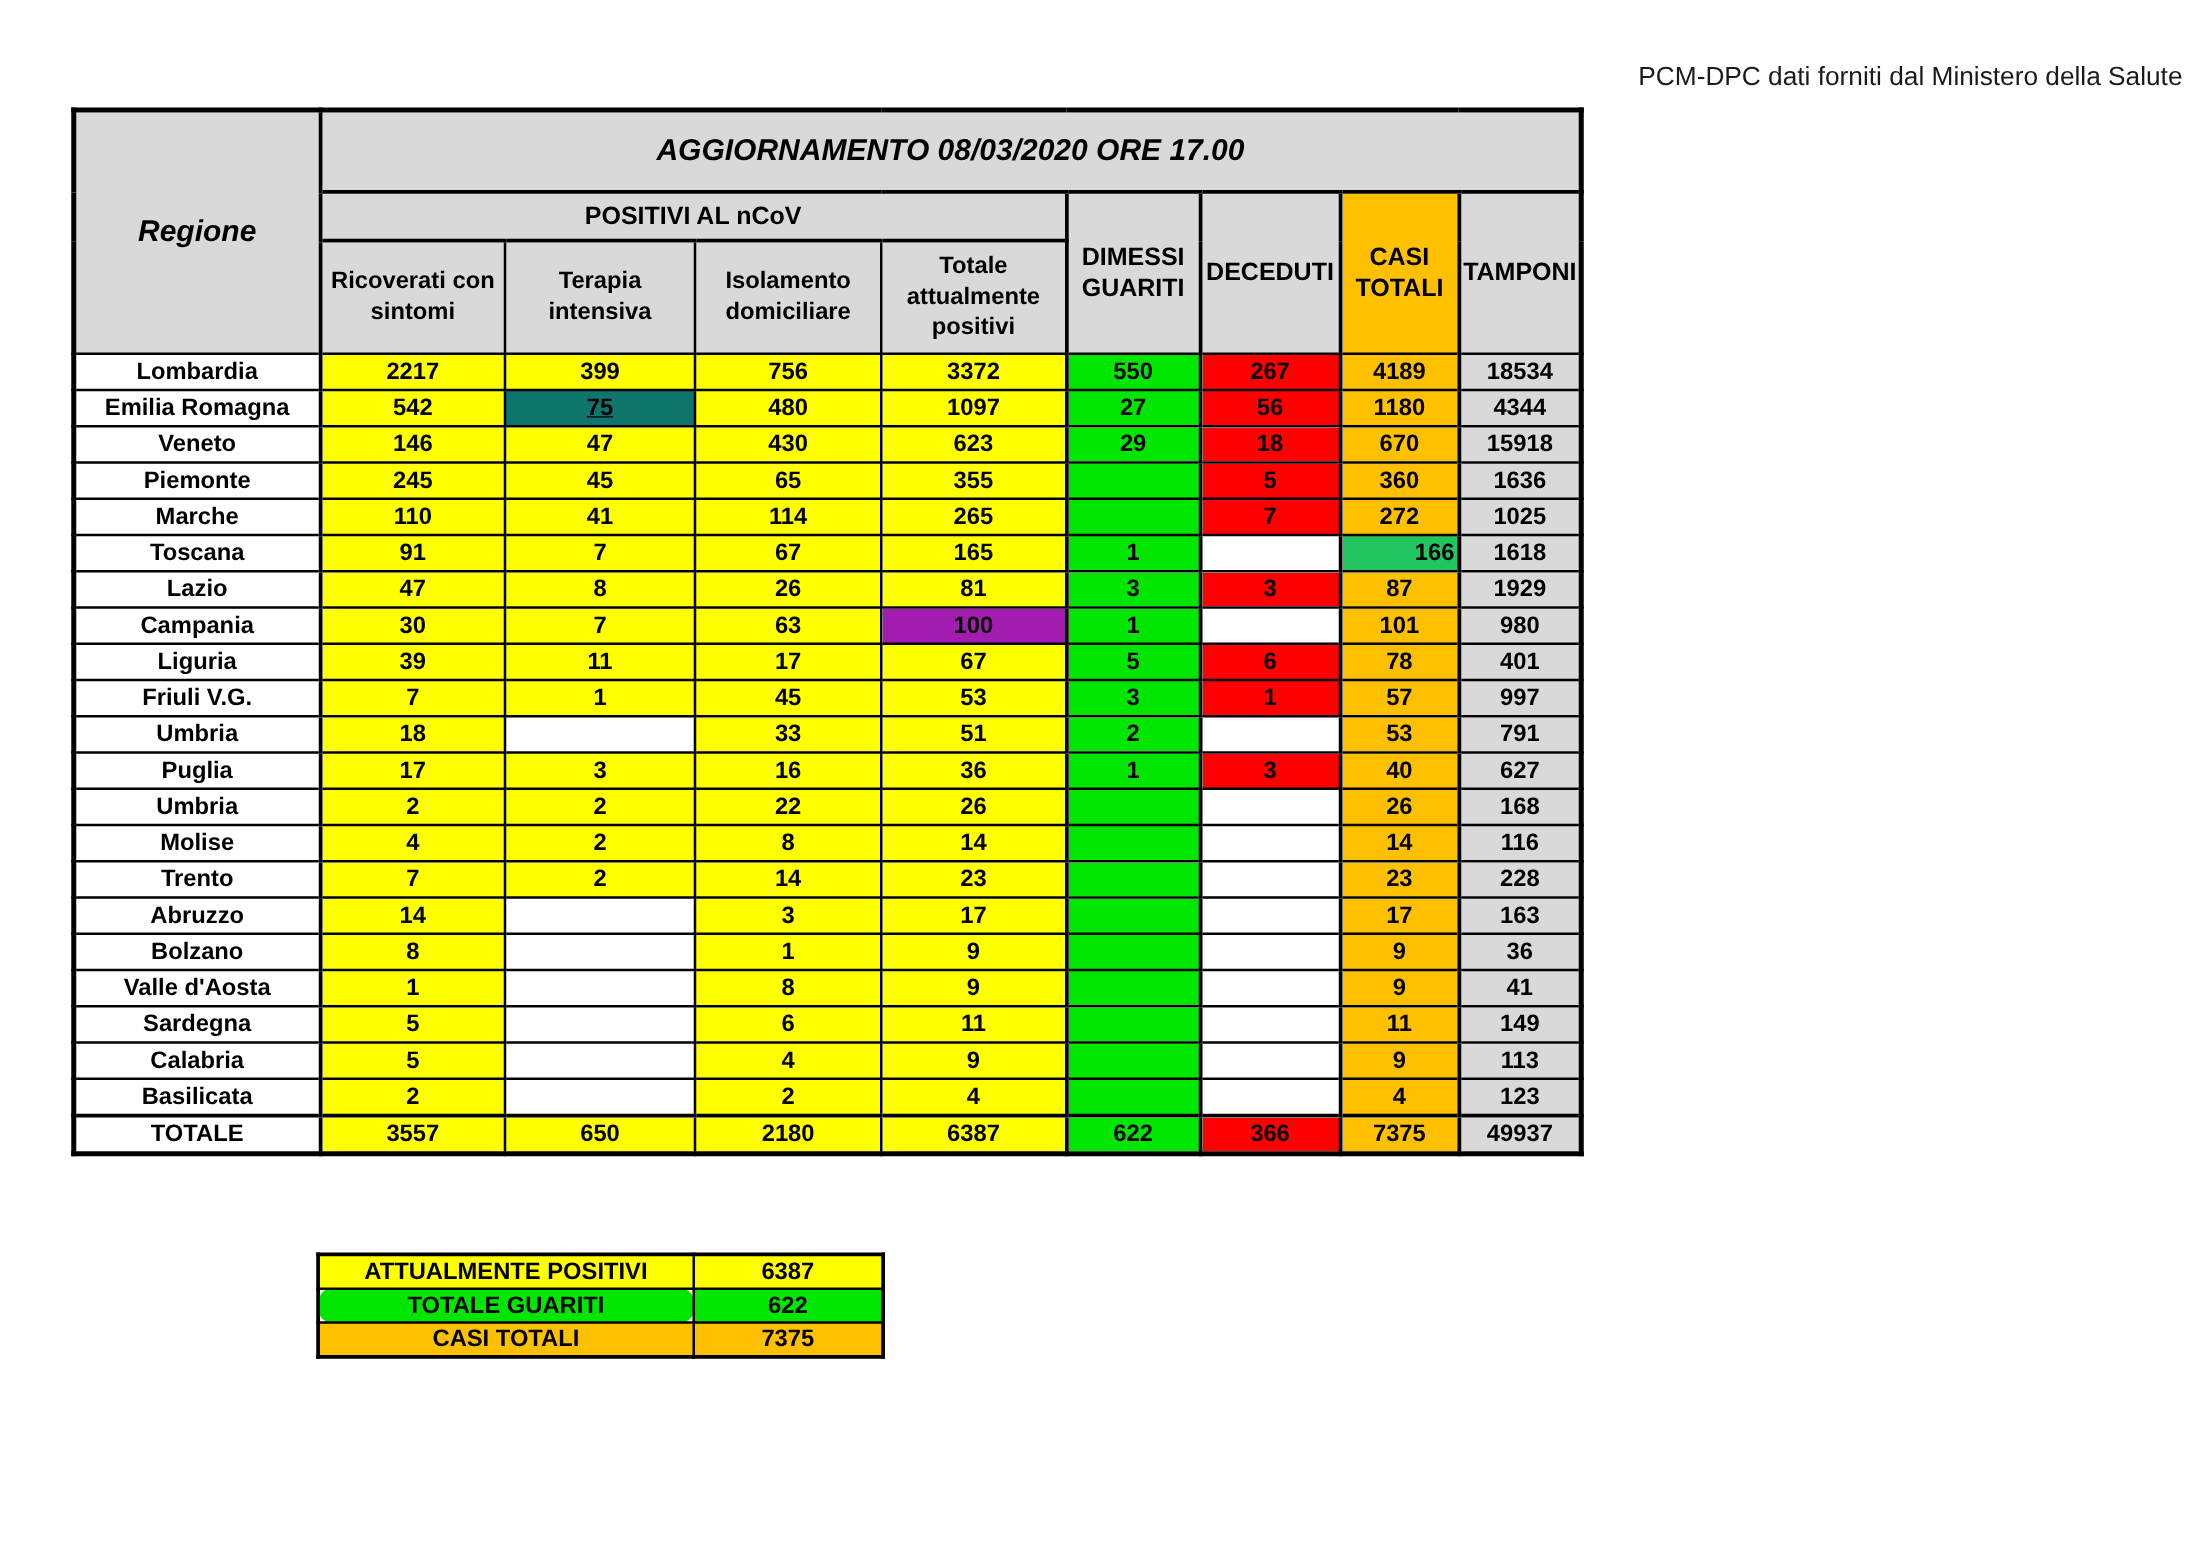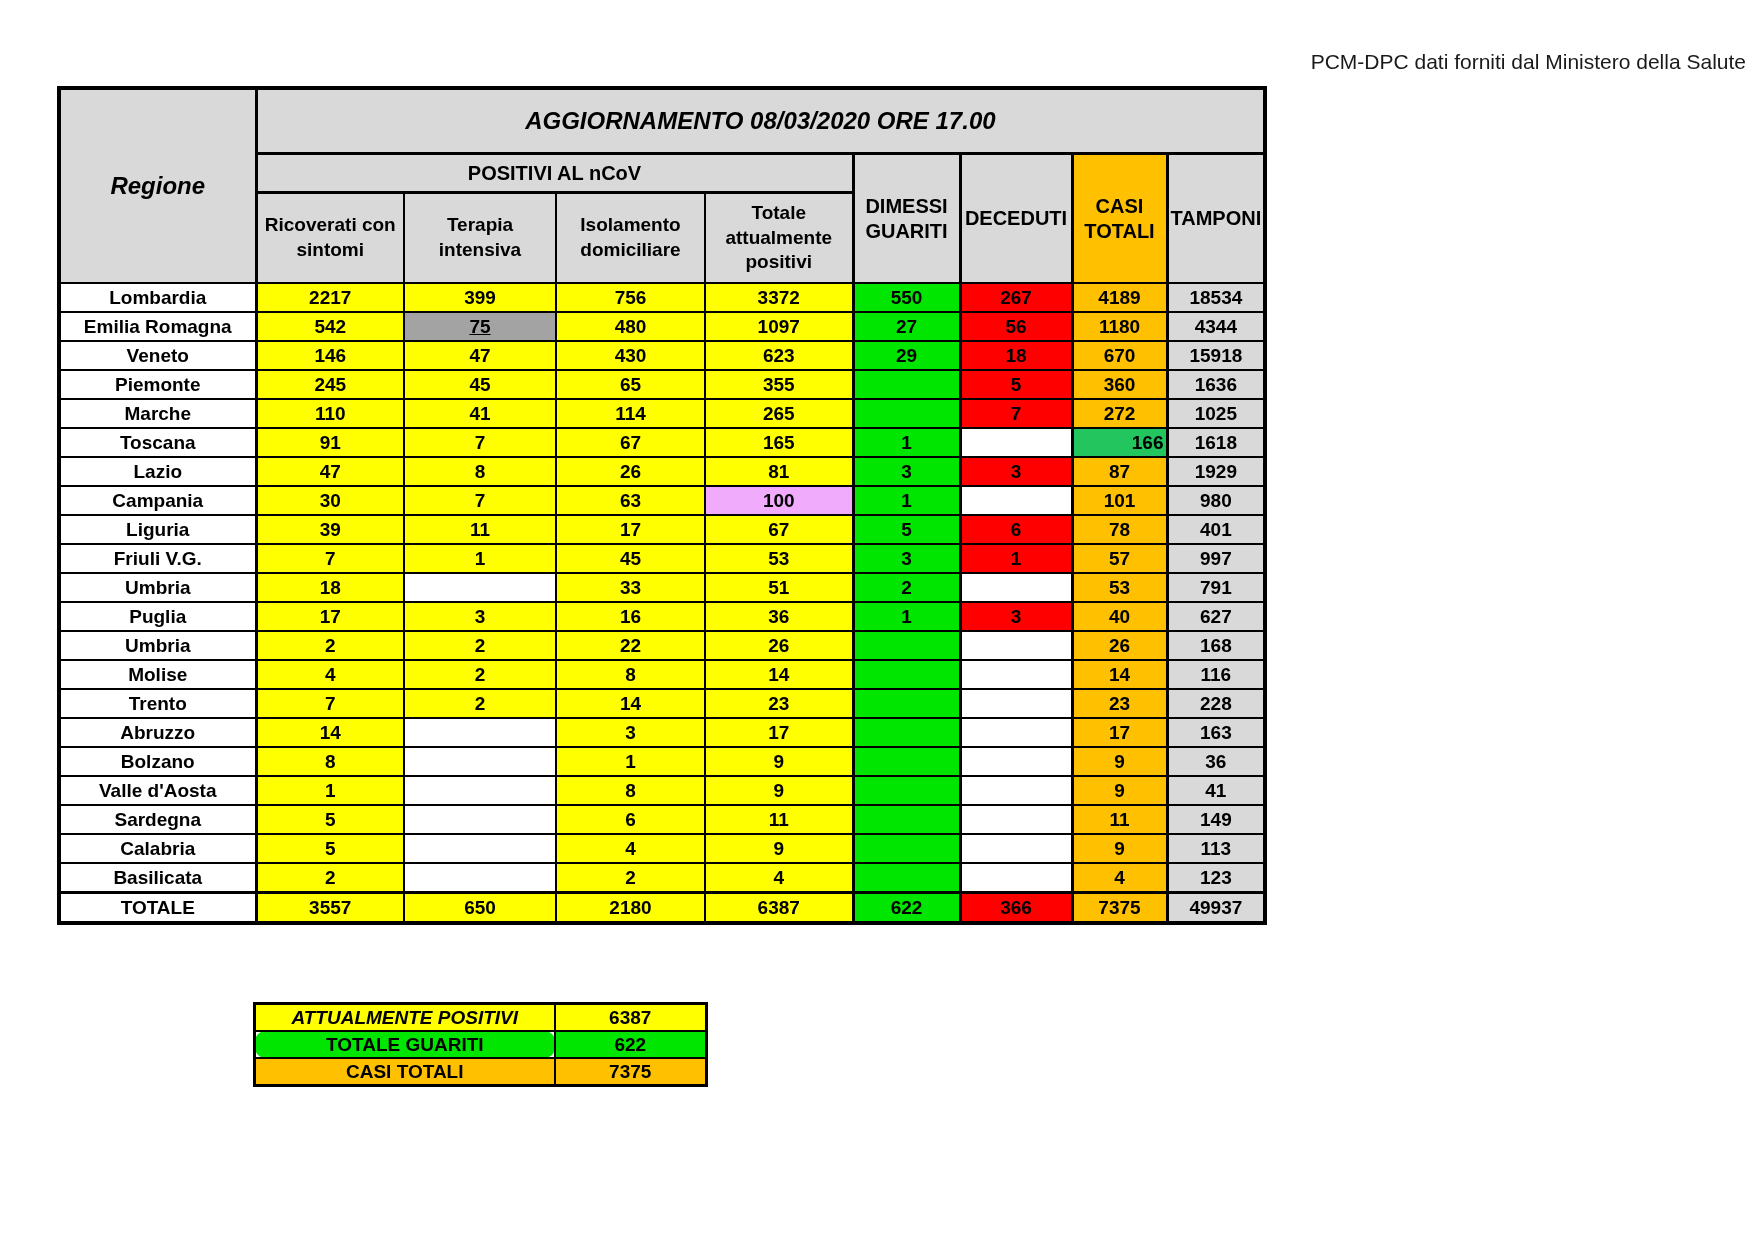--- a/index.html
+++ b/index.html
@@ -86,21 +86,21 @@
         <td style="background: rgb(255, 255, 0);">756</td>
         <td style="background: rgb(255, 255, 0);">3372</td>
         <td class="bl-thick" style="background: rgb(0, 230, 0);">550</td>
         <td class="bl-thick" style="background: rgb(255, 0, 0);">267</td>
         <td class="bl-thick" style="background: rgb(255, 192, 0);">4189</td>
         <td class="bl-thick" style="background: rgb(217, 217, 217);">18534</td>
       </tr>
       <tr>
         <td class="region-cell">Emilia Romagna</td>
         <td class="bl-thick" style="background: rgb(255, 255, 0);">542</td>
-        <td style="background: #a3a3a3; text-decoration: underline;">75</td>
+        <td style="background: #0f766e; text-decoration: underline;">75</td>
         <td style="background: rgb(255, 255, 0);">480</td>
         <td style="background: rgb(255, 255, 0);">1097</td>
         <td class="bl-thick" style="background: rgb(0, 230, 0);">27</td>
         <td class="bl-thick" style="background: rgb(255, 0, 0);">56</td>
         <td class="bl-thick" style="background: rgb(255, 192, 0);">1180</td>
         <td class="bl-thick" style="background: rgb(217, 217, 217);">4344</td>
       </tr>
       <tr>
         <td class="region-cell">Veneto</td>
         <td class="bl-thick" style="background: rgb(255, 255, 0);">146</td>
@@ -154,21 +154,21 @@
         <td class="bl-thick" style="background: rgb(0, 230, 0);">3</td>
         <td class="bl-thick" style="background: rgb(255, 0, 0);">3</td>
         <td class="bl-thick" style="background: rgb(255, 192, 0);">87</td>
         <td class="bl-thick" style="background: rgb(217, 217, 217);">1929</td>
       </tr>
       <tr>
         <td class="region-cell">Campania</td>
         <td class="bl-thick" style="background: rgb(255, 255, 0);">30</td>
         <td style="background: rgb(255, 255, 0);">7</td>
         <td style="background: rgb(255, 255, 0);">63</td>
-        <td style="background: #f0abfc;">100</td>
+        <td style="background: #a21caf;">100</td>
         <td class="bl-thick" style="background: rgb(0, 230, 0);">1</td>
         <td class="bl-thick" style="background: rgb(255, 255, 255);"></td>
         <td class="bl-thick" style="background: rgb(255, 192, 0);">101</td>
         <td class="bl-thick" style="background: rgb(217, 217, 217);">980</td>
       </tr>
       <tr>
         <td class="region-cell">Liguria</td>
         <td class="bl-thick" style="background: rgb(255, 255, 0);">39</td>
         <td style="background: rgb(255, 255, 0);">11</td>
         <td style="background: rgb(255, 255, 0);">17</td>
@@ -326,21 +326,21 @@
     </tbody>
 </table>
 
 <table class="summary-table">
   <colgroup>
       <col style="width:300px">
       <col style="width:152px">
     </colgroup>
   <tbody>
       <tr>
-        <td style="background: rgb(255, 255, 0); font-style: italic;">ATTUALMENTE POSITIVI</td>
+        <td style="background: rgb(255, 255, 0);">ATTUALMENTE POSITIVI</td>
         <td style="background: rgb(255, 255, 0);">6387</td>
       </tr>
       <tr>
         <td style="background: rgb(0, 230, 0); border-radius: 10px;">TOTALE GUARITI</td>
         <td style="background: rgb(0, 230, 0);">622</td>
       </tr>
       <tr>
         <td style="background: rgb(255, 192, 0);">CASI TOTALI</td>
         <td style="background: rgb(255, 192, 0);">7375</td>
       </tr>

